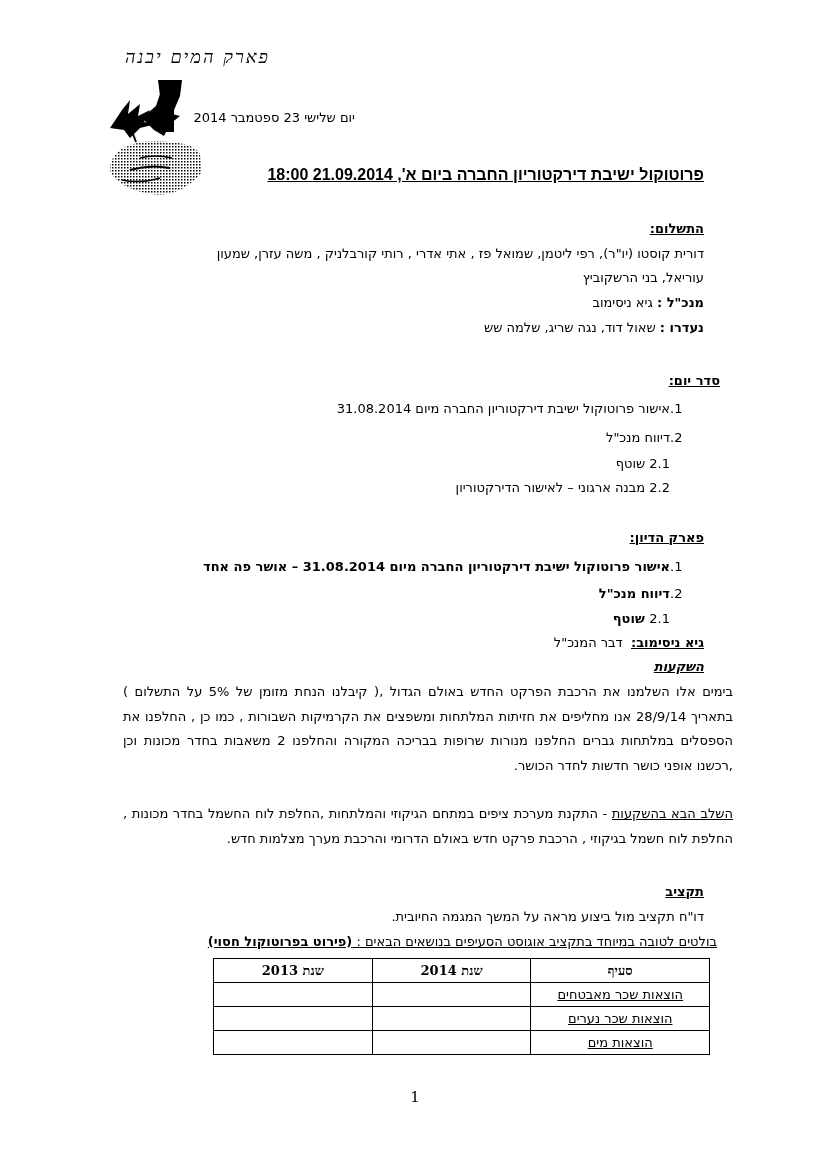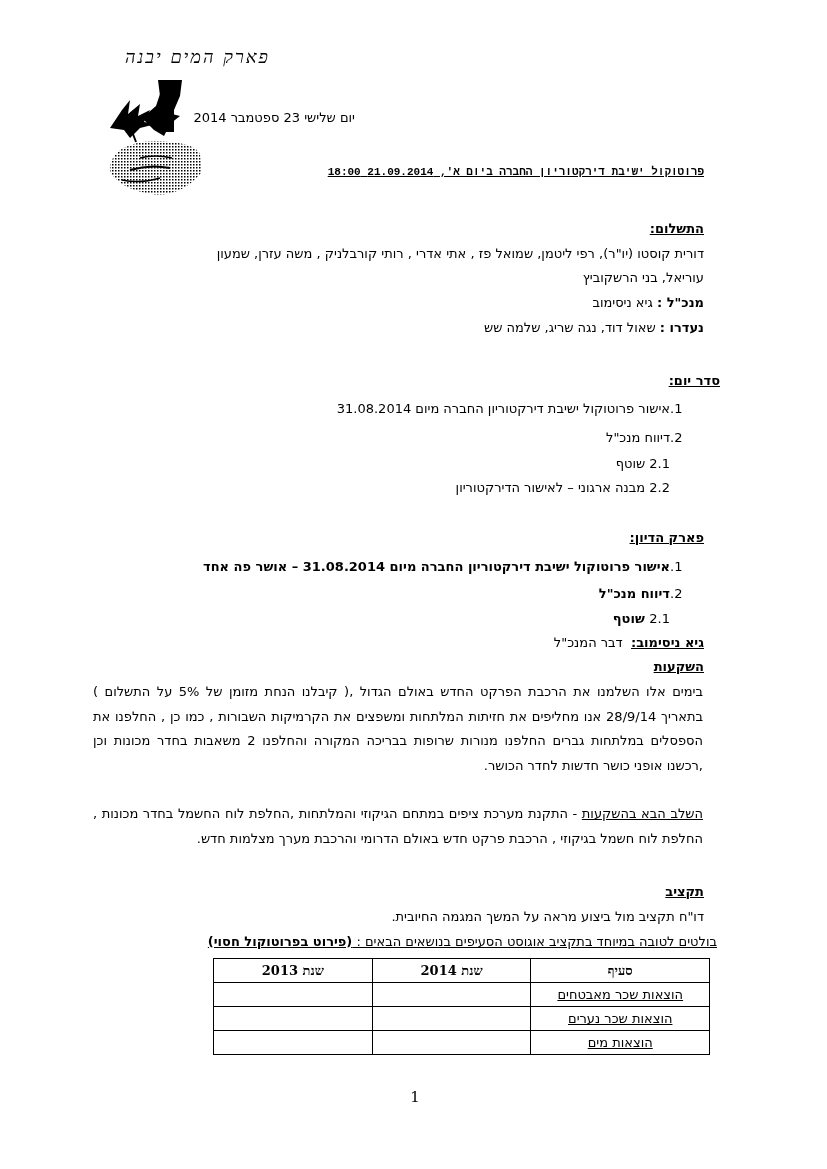--- a/index.html
+++ b/index.html
@@ -5,22 +5,22 @@
   html, body { margin:0; padding:0; background:#ffffff; }
   body { width:827px; height:1169px; position:relative; overflow:hidden; font-family:"DejaVu Sans", sans-serif; color:#000; }
   .abs { position:absolute; }
   .rtl { direction:rtl; text-align:right; }
   .bold { font-weight:bold; }
   .u { text-decoration:underline; }
   .t { font-size:13px; line-height:16px; white-space:nowrap; }
   .logo-title { left:100px; top:46px; width:170px; font-size:18px; font-style:italic; font-family:"DejaVu Serif", serif; letter-spacing:2px; }
   .logo { left:100px; top:80px; width:115px; height:118px; }
   .date { left:180px; top:110px; width:175px; }
-  .main-title { left:240px; top:166px; width:464px; font-size:11px; font-family:Liberation Mono, monospace; }
-  .para { right:124px; width:610px; font-size:13px; line-height:24.5px; white-space:normal; text-align:justify; }
+  .main-title { left:240px; top:166px; width:464px; font-size:16px; font-family:Liberation Sans, sans-serif; }
+  .para { right:94px; width:610px; font-size:13px; line-height:24.5px; white-space:normal; text-align:justify; }
   .num { display:inline-block; width:28px; text-align:left; }
   table.budget { position:absolute; left:213px; top:958px; width:497px; border-collapse:collapse; direction:rtl; font-size:13px; }
   table.budget td, table.budget th { border:1px solid #000; height:23px; padding:0 4px; }
   table.budget th { font-weight:bold; text-align:center; font-family:"DejaVu Serif", serif; }
   table.budget td { text-align:center;text-decoration:underline; }
   .page-num { left:400px; top:1088px; width:30px; text-align:center; font-size:15px; font-family:"DejaVu Serif", serif; }
 </style>
 </head>
 <body>
 
@@ -84,21 +84,21 @@
   <span class="num" style="width:34px; font-weight:normal;">2.</span><span>דיווח מנכ"ל</span>
 </div>
 <div class="abs rtl t bold" style="right:157px; top:611px;">
   <span style="font-weight:normal;">2.1</span> <span>שוטף</span>
 </div>
 <div class="abs rtl t" style="right:123px; top:635px;">
   <span class="bold u">גיא ניסימוב:</span>&nbsp;
   <span>דבר המנכ"ל</span>
 </div>
 
-<div class="abs rtl t bold u" style="right:123px; top:659px;">השקעות</div>
+<div class="abs rtl t bold u" style="right:123px; top:659px;font-style:italic;">השקעות</div>
 <div class="abs rtl para" style="top:680px;">בימים אלו השלמנו את הרכבת הפרקט החדש באולם הגדול ,( קיבלנו הנחת מזומן של 5% על התשלום ) בתאריך 28/9/14 אנו מחליפים את חזיתות המלתחות ומשפצים את הקרמיקות השבורות , כמו כן , החלפנו את הספסלים במלתחות גברים החלפנו מנורות שרופות בבריכה המקורה והחלפנו 2 משאבות בחדר מכונות וכן ,רכשנו אופני כושר חדשות לחדר הכושר.</div>
 <div class="abs rtl para" style="top:778px;margin-top:24px;">
   <span class="u">השלב הבא בהשקעות</span><span> - התקנת מערכת ציפים במתחם הגיקוזי והמלתחות ,החלפת לוח החשמל בחדר מכונות , החלפת לוח חשמל בגיקוזי , הרכבת פרקט חדש באולם הדרומי והרכבת מערך מצלמות חדש.</span>
 </div>
 
 <div class="abs rtl t bold u" style="right:123px; top:884px;">תקציב</div>
 <div class="abs rtl t" style="right:123px; top:909px;">דו"ח תקציב מול ביצוע מראה על המשך המגמה החיובית.</div>
 <div class="abs rtl t u" style="right:110px; top:934px;">
   <span>בולטים לטובה במיוחד בתקציב אוגוסט הסעיפים בנושאים הבאים : </span><span class="bold">(פירוט בפרוטוקול חסוי)</span>
 </div>

